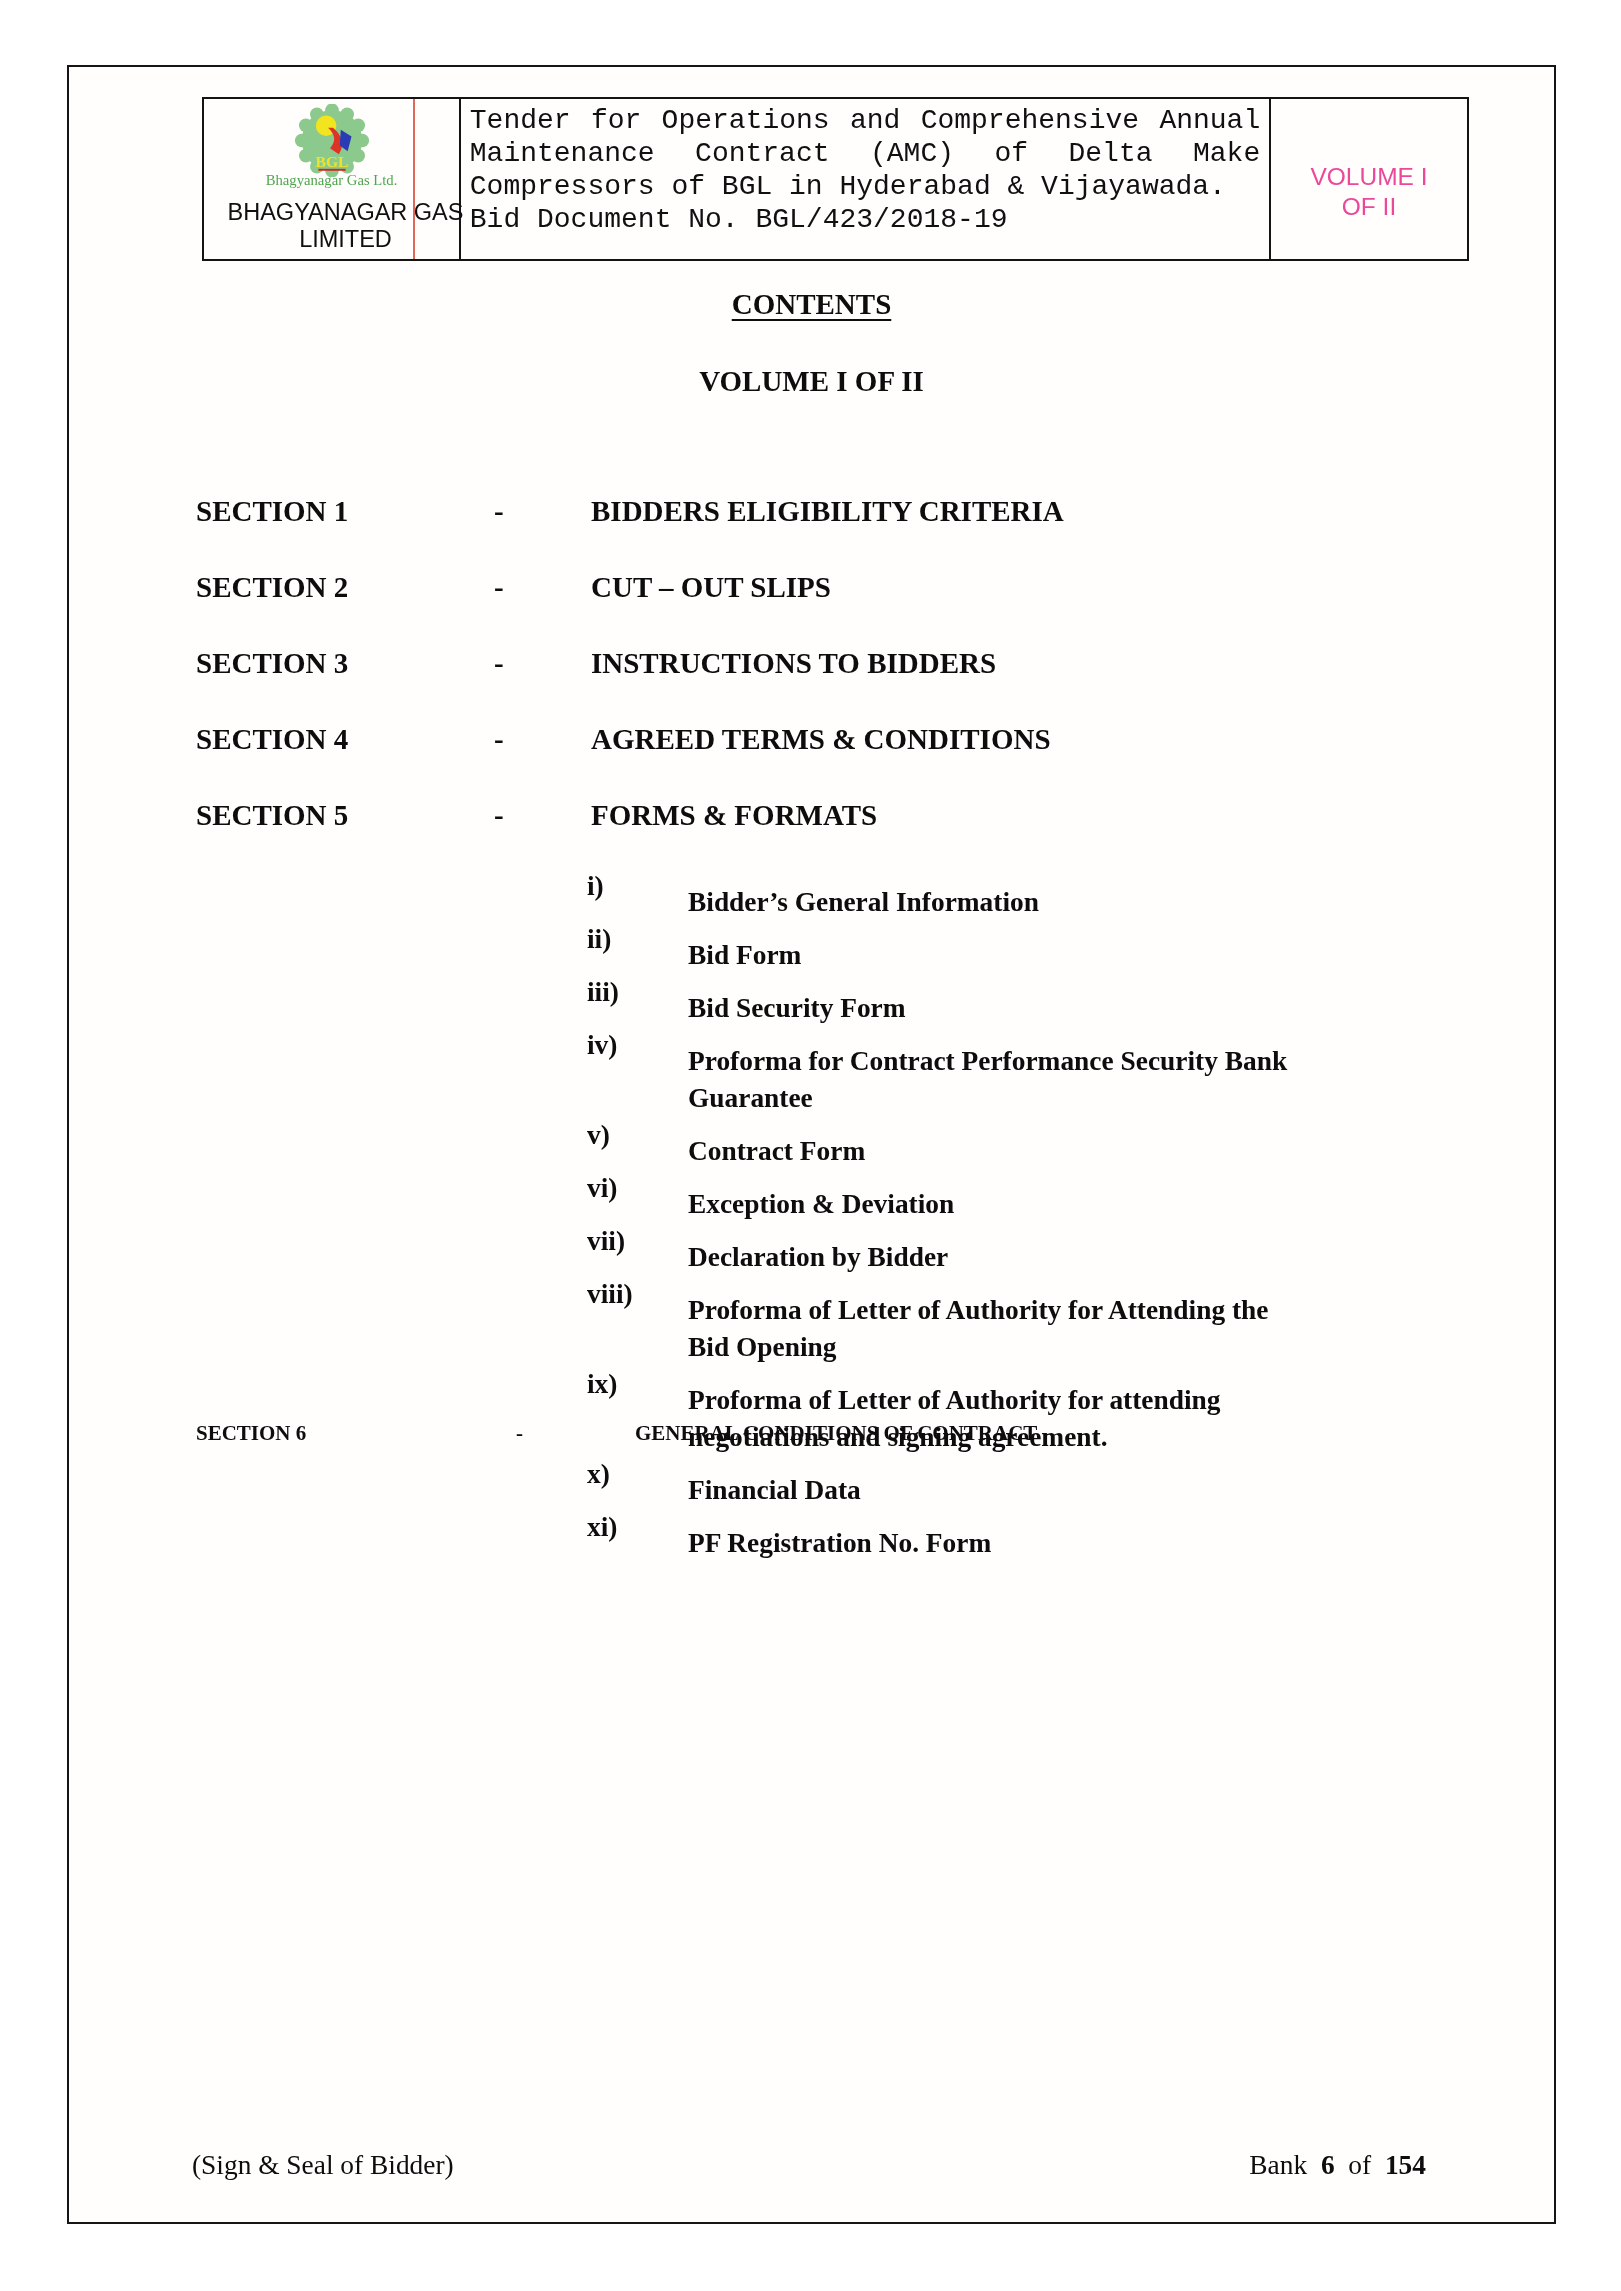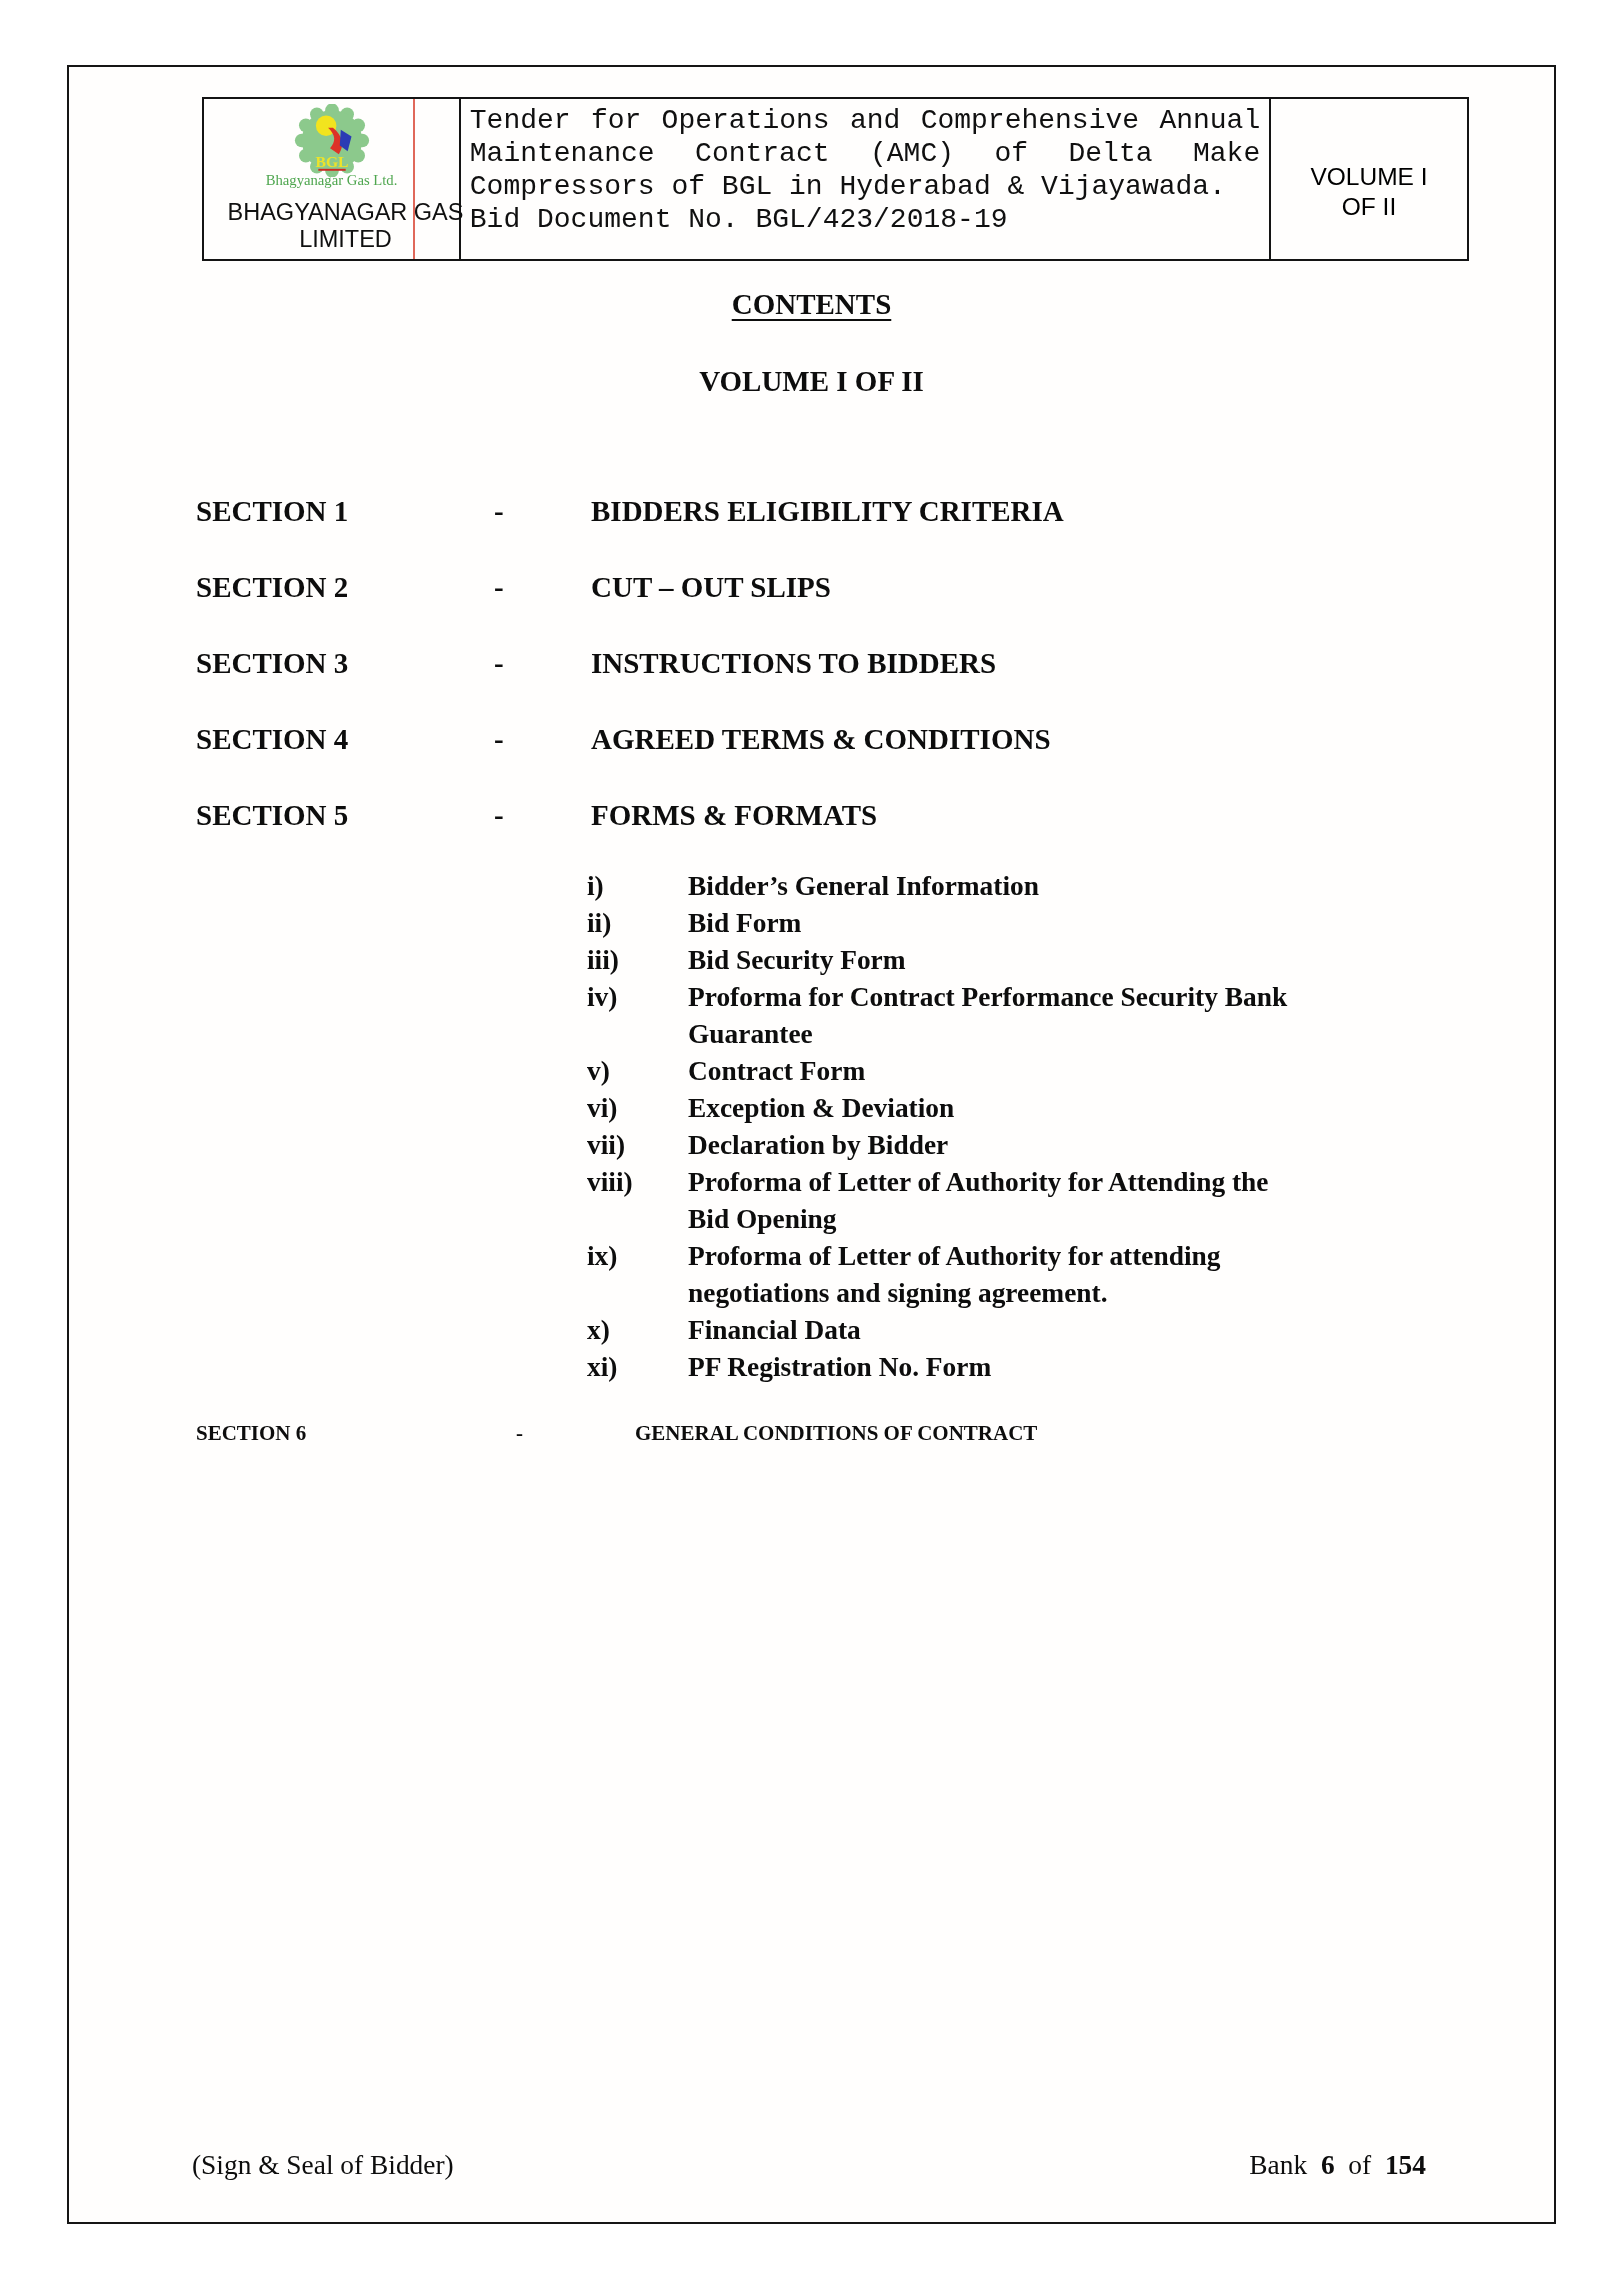--- a/index.html
+++ b/index.html
@@ -7,21 +7,21 @@
   .page-border{position:absolute;left:67px;top:65px;width:1489px;height:2159px;border:2.9px solid #151515;box-sizing:border-box;background:#fffefd;}
   .abs{position:absolute;}
 
   
   .hdr-table{left:133px;top:30px;width:1267px;height:164px;border:2px solid #141414;box-sizing:border-box;display:flex;background:#fffefd;}
   .hdr-cell{box-sizing:border-box;height:100%;}
   .cell-logo{width:257px;border-right:2px solid #141414;position:relative;padding-left:40px;}
   .cell-title{width:810px;border-right:2px solid #141414;position:relative;padding:4.9px 8.8px 0 8.8px;
               font-family:Liberation Mono, monospace;font-size:28px;line-height:33px;color:#101010;}
   .cell-volume{flex:1;display:flex;flex-direction:column;justify-content:center;align-items:center;
-               font-family:"Liberation Sans",sans-serif;font-size:24.5px;line-height:30px;color:#000000;padding-top:25px;}
+               font-family:"Liberation Sans",sans-serif;font-size:24.5px;line-height:30px;color:#ec4899;padding-top:25px;}
   .t-line{width:100%;}
   .t-just{text-align:justify;text-align-last:justify;}
   .t-left{text-align:left;}
   .t-center{text-align:left;}
   .red-divider{position:absolute;left:209px;top:0;width:2px;height:100%;background:#e0685a;}
   .logo-svg{position:absolute;left:86px;top:4.9px;}
   .logo-caption{position:absolute;left:0;top:73px;width:100%;text-align:center;
                 font-family:"Liberation Serif",serif;font-size:14.7px;color:#4fa64f;}
   .logo-company{position:absolute;left:14px;top:100px;width:100%;text-align:center;
                 font-family:"Liberation Sans",sans-serif;font-size:23.5px;line-height:27.4px;color:#101010;}
@@ -35,21 +35,21 @@
   .sections{left:127px;top:425px;width:1294px;}
   .sec-row{display:grid;grid-template-columns:298px 97px 1fr;font-size:29px;font-weight:bold;
            line-height:38px;margin-bottom:38px;white-space:nowrap;}
   .sec-row-single{left:127px;top:1347px;width:1294px;display:grid;grid-template-columns:298px 97px 1fr;
            font-size:21px;font-weight:bold;line-height:38px;white-space:nowrap;gap:22px;}
 
   
   .forms-list{left:518px;top:801px;width:882px;font-size:27.4px;font-weight:bold;line-height:37px;}
   .form-item{display:flex;}
   .form-num{width:101px;flex:none;}
-  .form-text{white-space:pre-line;}
+  .form-text{white-space:pre-line;margin-top:16px;}
 
   
   .footer-left{left:123px;top:2083px;font-size:27.4px;}
   .footer-right{top:2083px;right:128px;font-size:27.4px;text-align:right;}
   .footer-right .b{font-weight:bold;}
   .footer-right span{margin-left:6.9px;}
   .footer-right span:first-child{margin-left:0;}
 </style>
 </head>
 <body>

